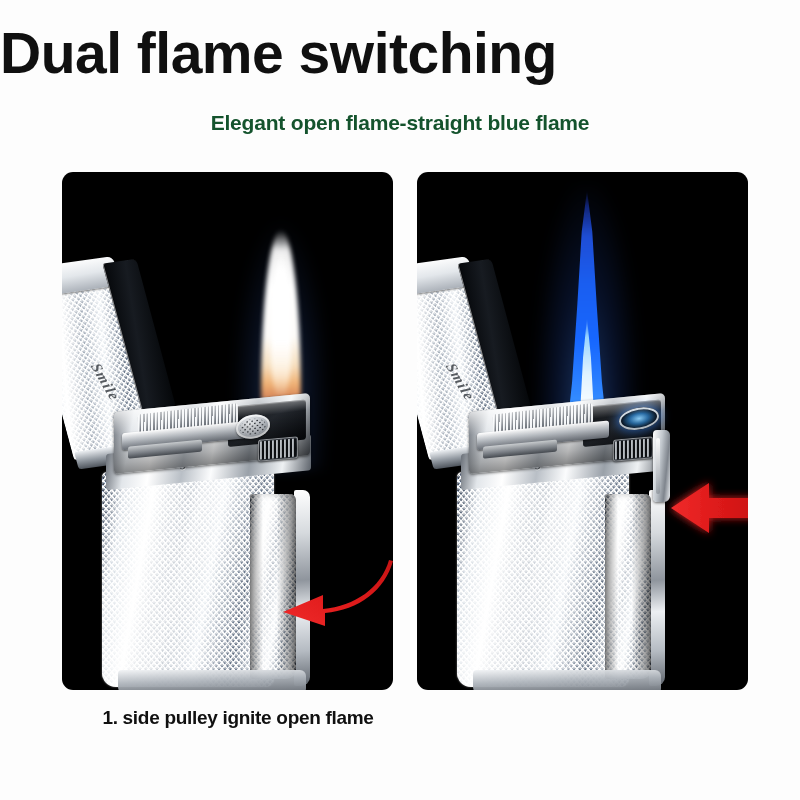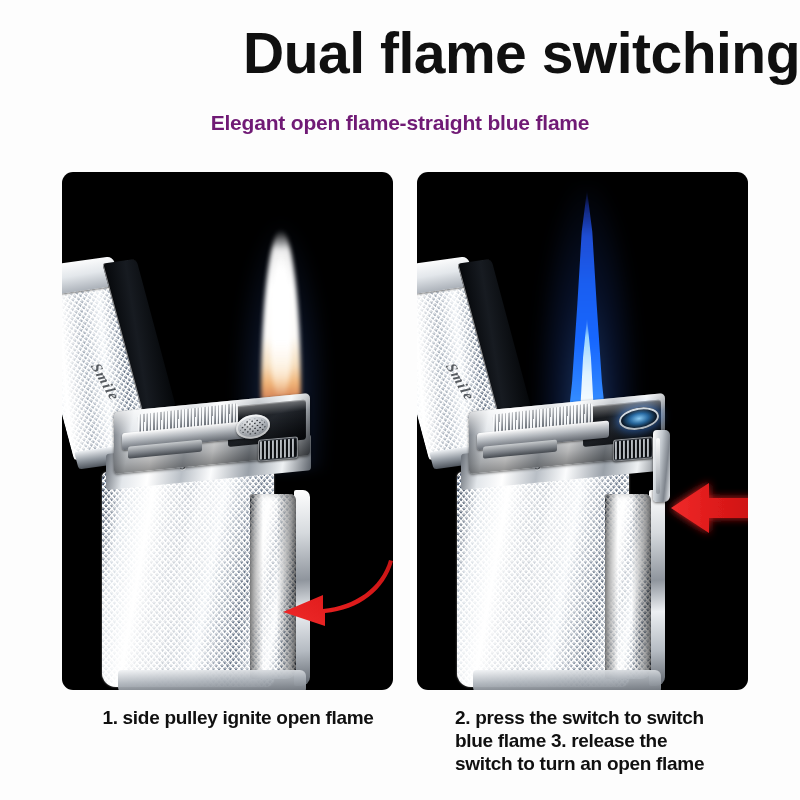--- a/index.html
+++ b/index.html
@@ -8,34 +8,34 @@
     background:#ffffff;
     font-family:"Liberation Sans",sans-serif;
     overflow:hidden;
     position:relative;
   }
   .page{position:relative;width:800px;height:800px;background:#fdfdfd;}
 
   
   .headline{
     position:absolute;left:0;top:22px;width:800px;
-    text-align:right;
+    text-align:left;
     font-size:57px;line-height:62px;
     font-weight:bold;
     letter-spacing:-0.5px;
     color:#101010;
     white-space:nowrap;
   }
   .subtitle{
     position:absolute;left:0;top:110px;width:800px;
     text-align:center;
     font-size:21px;line-height:26px;
     font-weight:bold;
     letter-spacing:-0.2px;
-    color:#701a75;
+    color:#14532d;
     white-space:nowrap;
   }
 
   
   .panel{
     position:absolute;top:172px;width:331px;height:518px;
     background:#000000;border-radius:11px;overflow:hidden;
   }
   #panel-left{left:62px;}
   #panel-right{left:417px;}
@@ -496,19 +496,14 @@
         </svg>
       </div>
 
     </div>
   </div>
 
   <div class="caption" id="caption-left">
     <span class="ln">1. side pulley ignite open flame</span>
   </div>
 
-  <div class="caption" id="caption-right">
-    <span class="ln">2. press the switch to switch</span>
-    <span class="ln">blue flame 3. release the</span>
-    <span class="ln">switch to turn an open flame</span>
-  </div>
 
 </div>
 
 </body></html>

